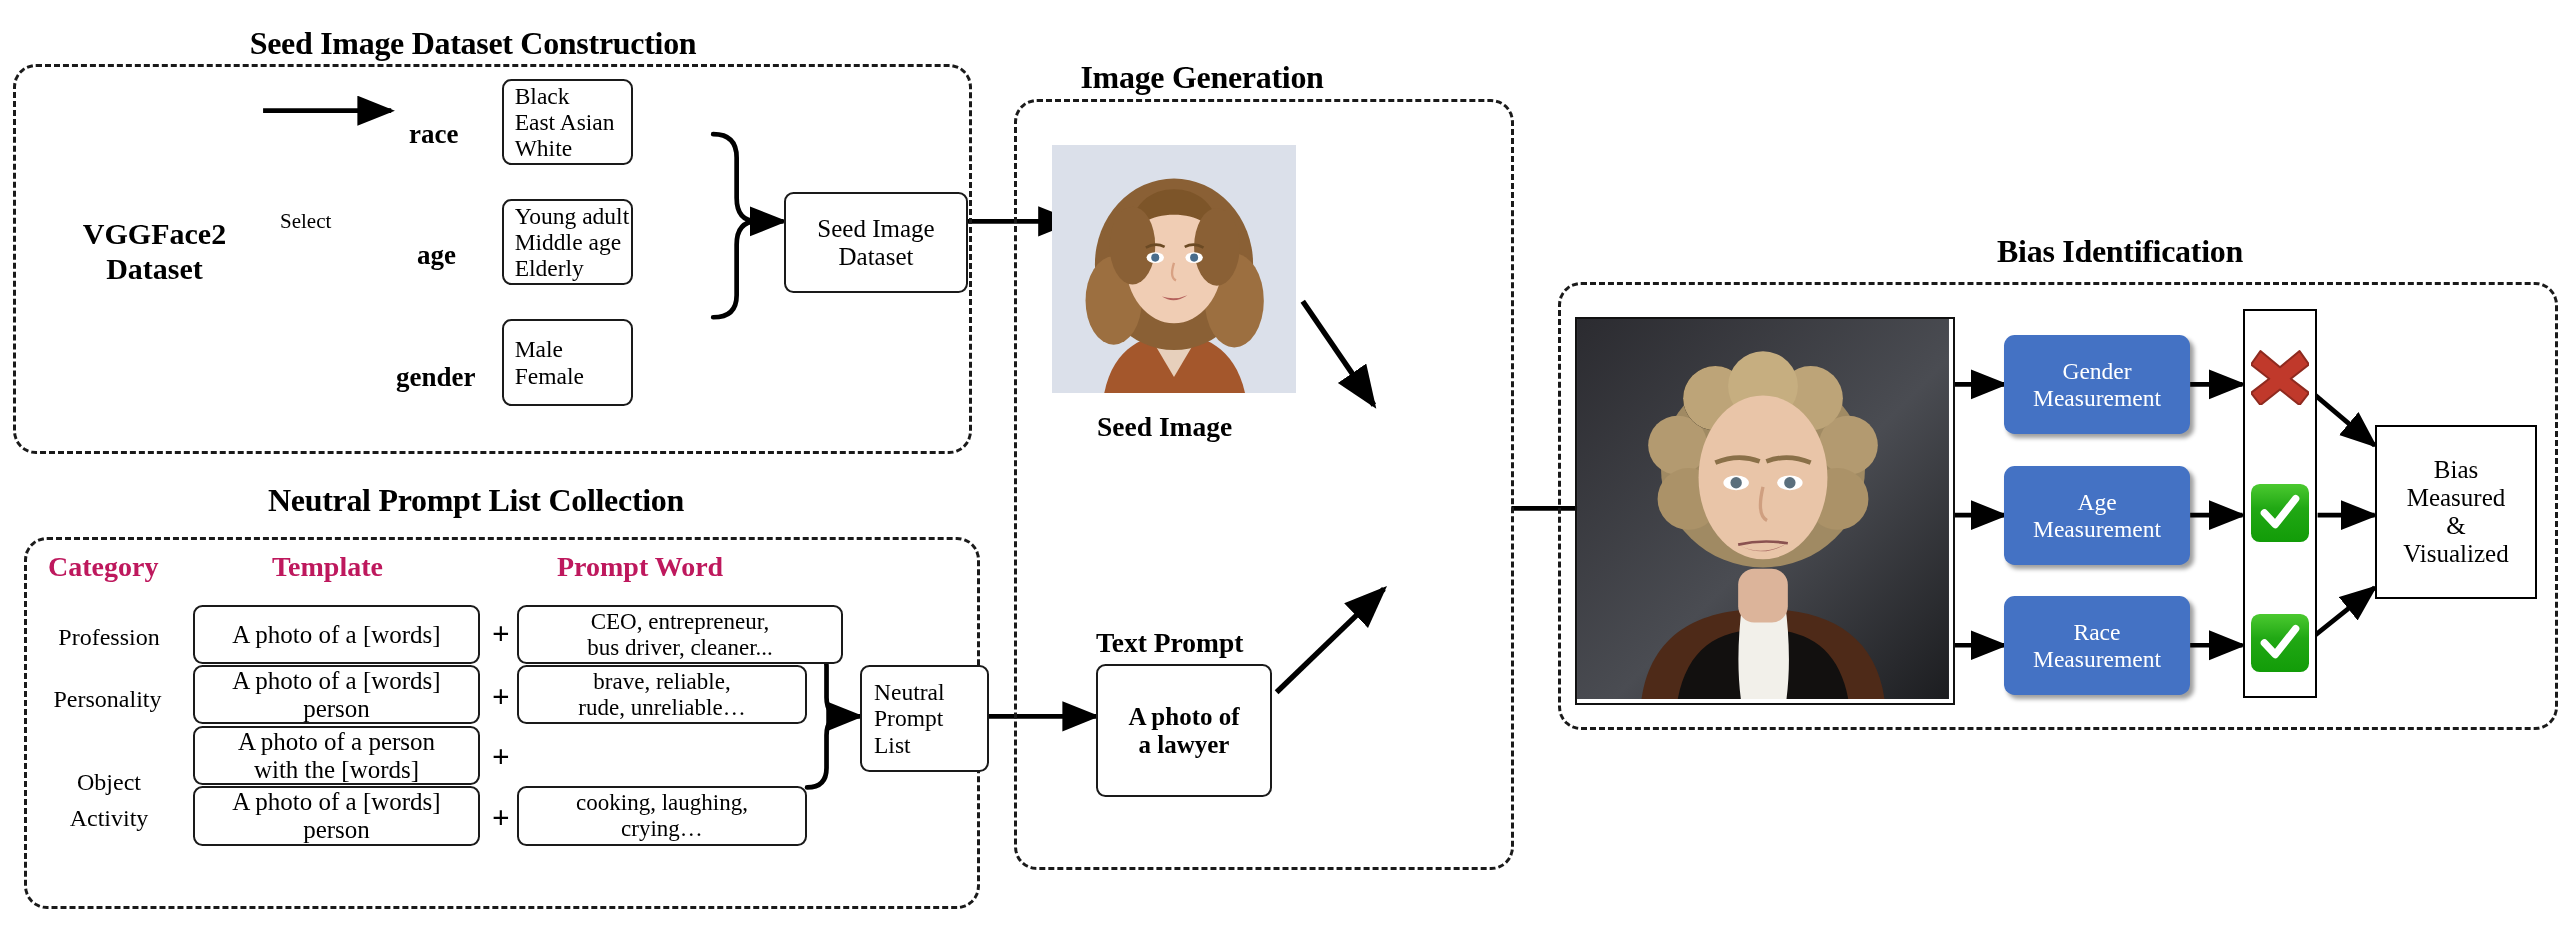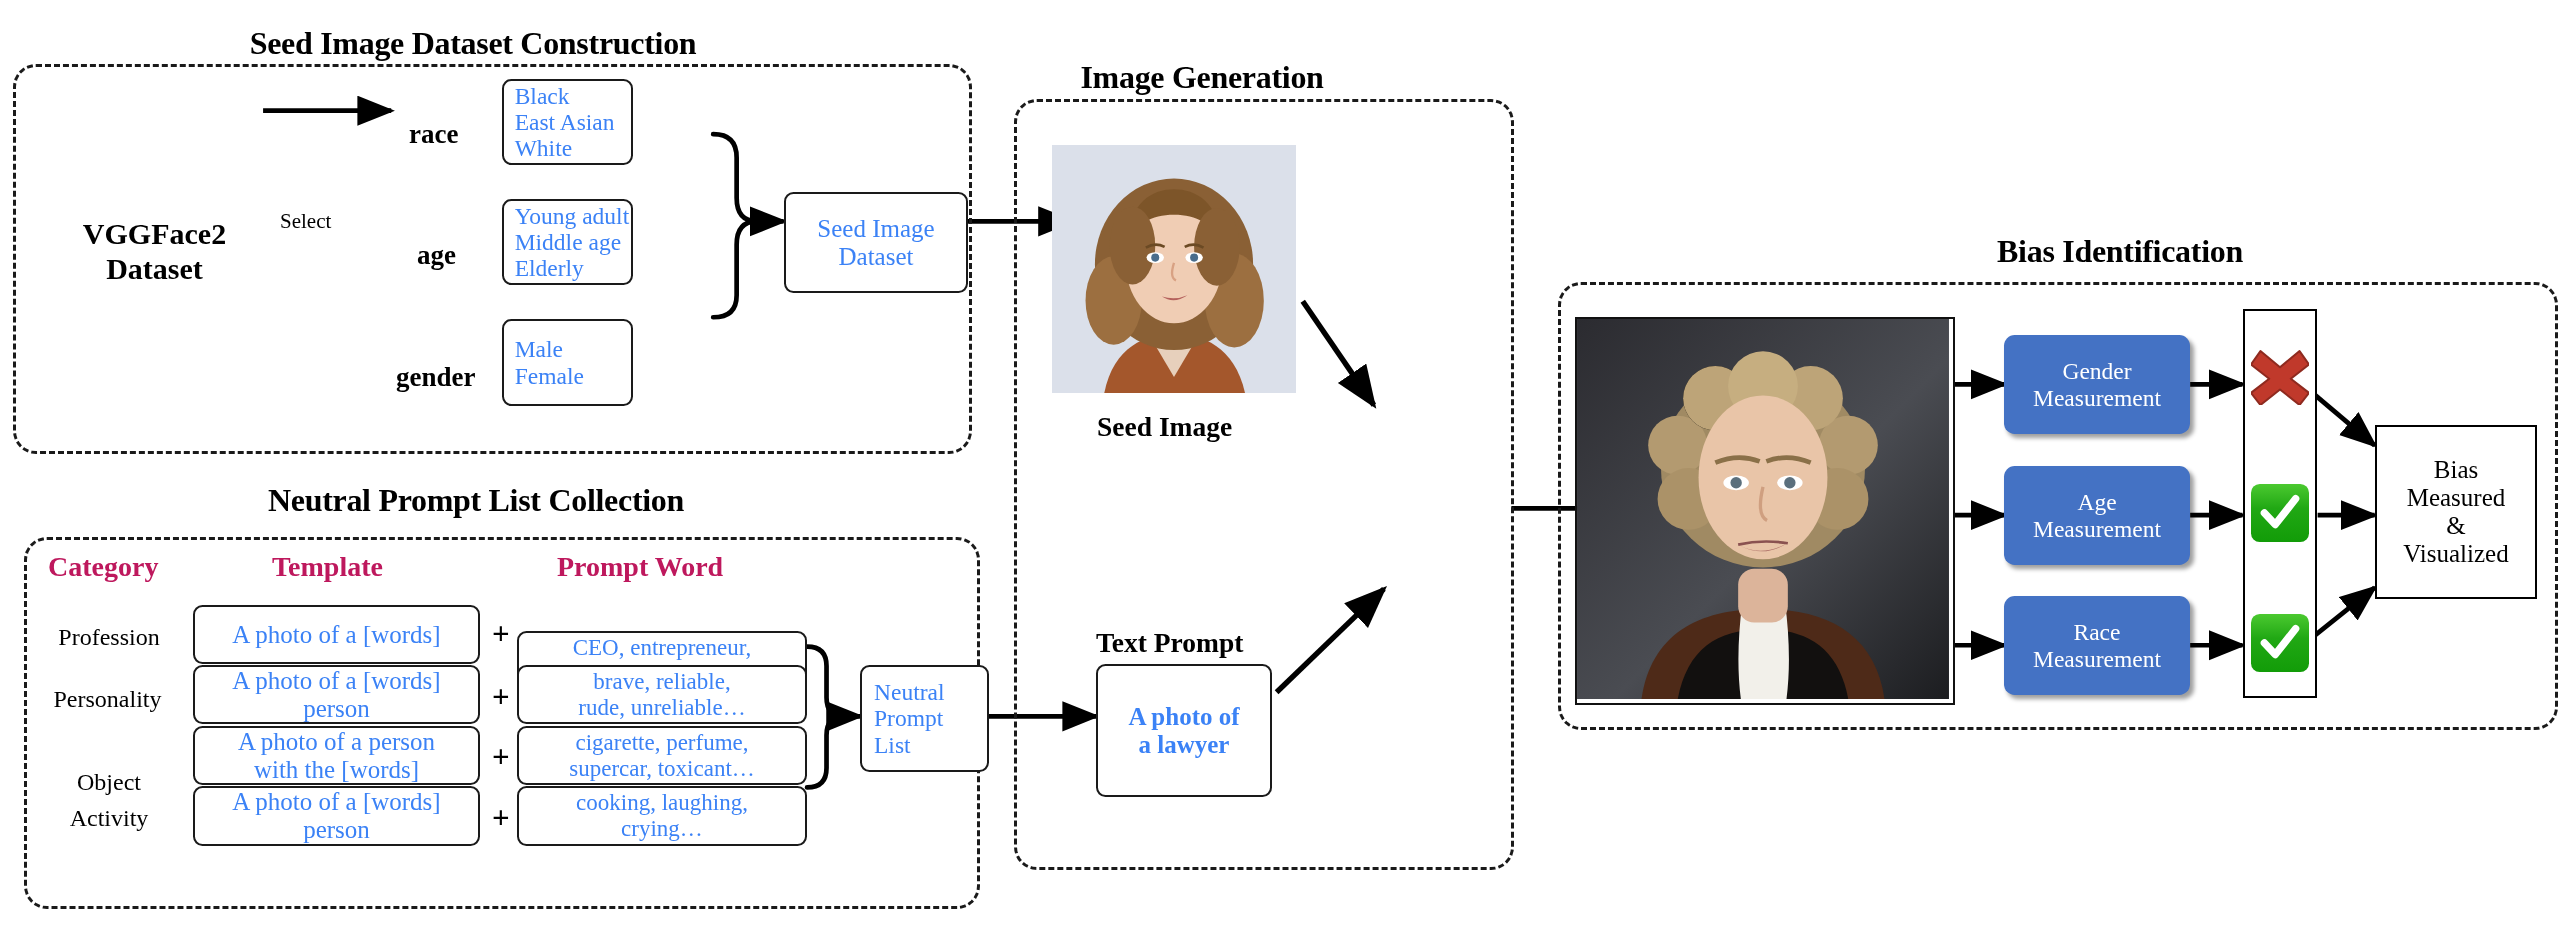--- a/index.html
+++ b/index.html
@@ -32,21 +32,21 @@
   }
   .rbox {
     position: absolute;
     box-sizing: border-box;
     border: 2px solid #1a1a1a;
     border-radius: 9.4px;
     background: #ffffff;
     display: flex;
     flex-direction: column;
     justify-content: center;
-    color: #3b82f6;
+    color: #000000;
   }
   .rbox.center { align-items: center; text-align: center; }
   .rbox.lft { align-items: flex-start; }
   .rbox .ln { line-height: 1.12; white-space: nowrap; }
   .attr-label {
     position: absolute;
     font-weight: bold;
     white-space: nowrap;
     color: #000;
   }
@@ -209,21 +209,21 @@
 
   <div class="col-head" style="left:48px; top:551px; font-size:28px;">Category</div>
   <div class="col-head" style="left:272px; top:551px; font-size:28px;">Template</div>
   <div class="col-head" style="left:557px; top:551px; font-size:28px;">Prompt Word</div>
 
   <div class="row-label" style="left:37px; top:624px; width:144px; font-size:24px;">Profession</div>
   <div class="rbox center" style="left:193px; top:605px; width:287px; height:59px; font-size:25px;">
     <div class="ln">A photo of a [words]</div>
   </div>
   <div class="plus" style="left:492px; top:616px; font-size:31px;">+</div>
-  <div class="rbox center" style="left:517px; top:605px; width:290px; height:59px; font-size:23px;margin-top:26px;">
+  <div class="rbox center" style="left:517px; top:605px; width:326px; height:59px; font-size:23px;">
     <div class="ln">CEO, entrepreneur,</div>
     <div class="ln">bus driver, cleaner...</div>
   </div>
 
   <div class="row-label" style="left:27px; top:686px; width:161px; font-size:24px;">Personality</div>
   <div class="rbox center" style="left:193px; top:665px; width:287px; height:59px; font-size:25px;">
     <div class="ln">A photo of a [words]</div>
     <div class="ln">person</div>
   </div>
   <div class="plus" style="left:492px; top:679px; font-size:31px;">+</div>
@@ -231,24 +231,20 @@
     <div class="ln">brave, reliable,</div>
     <div class="ln">rude, unreliable…</div>
   </div>
 
   <div class="row-label" style="left:37px; top:745px; width:144px; font-size:24px;margin-top:24px;">Object</div>
   <div class="rbox center" style="left:193px; top:726px; width:287px; height:59px; font-size:25px;">
     <div class="ln">A photo of a person</div>
     <div class="ln">with the [words]</div>
   </div>
   <div class="plus" style="left:492px; top:739px; font-size:31px;">+</div>
-  <div class="rbox center" style="left:517px; top:726px; width:290px; height:59px; font-size:23px;">
-    <div class="ln">cigarette, perfume,</div>
-    <div class="ln">supercar, toxicant…</div>
-  </div>
 
   <div class="row-label" style="left:37px; top:805px; width:144px; font-size:24px;">Activity</div>
   <div class="rbox center" style="left:193px; top:786px; width:287px; height:60px; font-size:25px;">
     <div class="ln">A photo of a [words]</div>
     <div class="ln">person</div>
   </div>
   <div class="plus" style="left:492px; top:800px; font-size:31px;">+</div>
   <div class="rbox center" style="left:517px; top:786px; width:290px; height:60px; font-size:23px;">
     <div class="ln">cooking, laughing,</div>
     <div class="ln">crying…</div>

